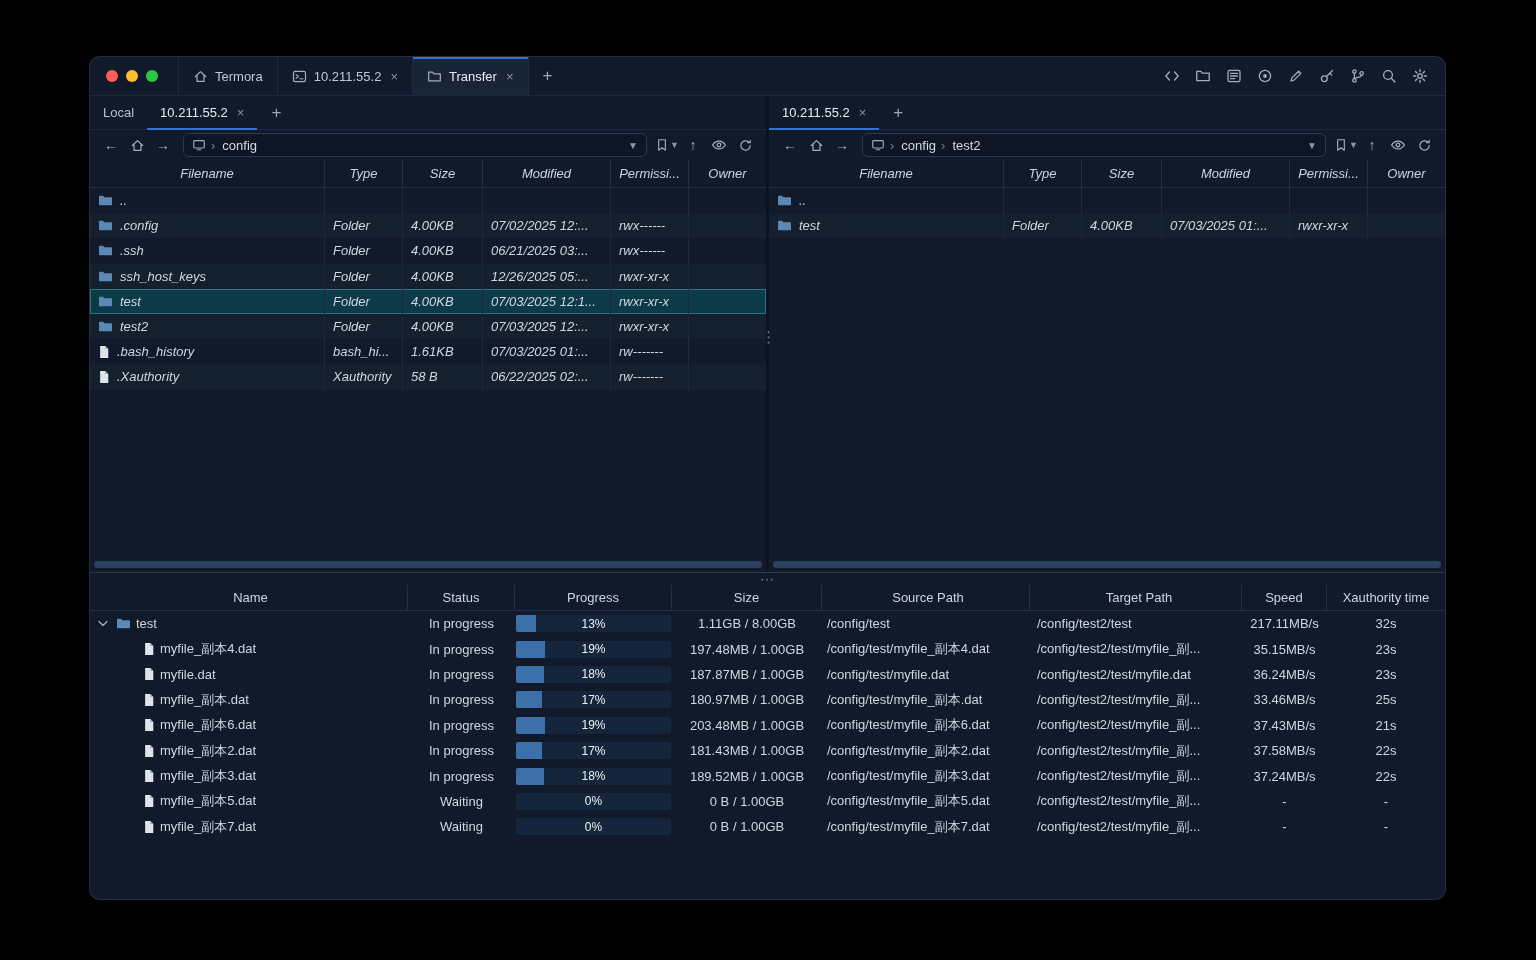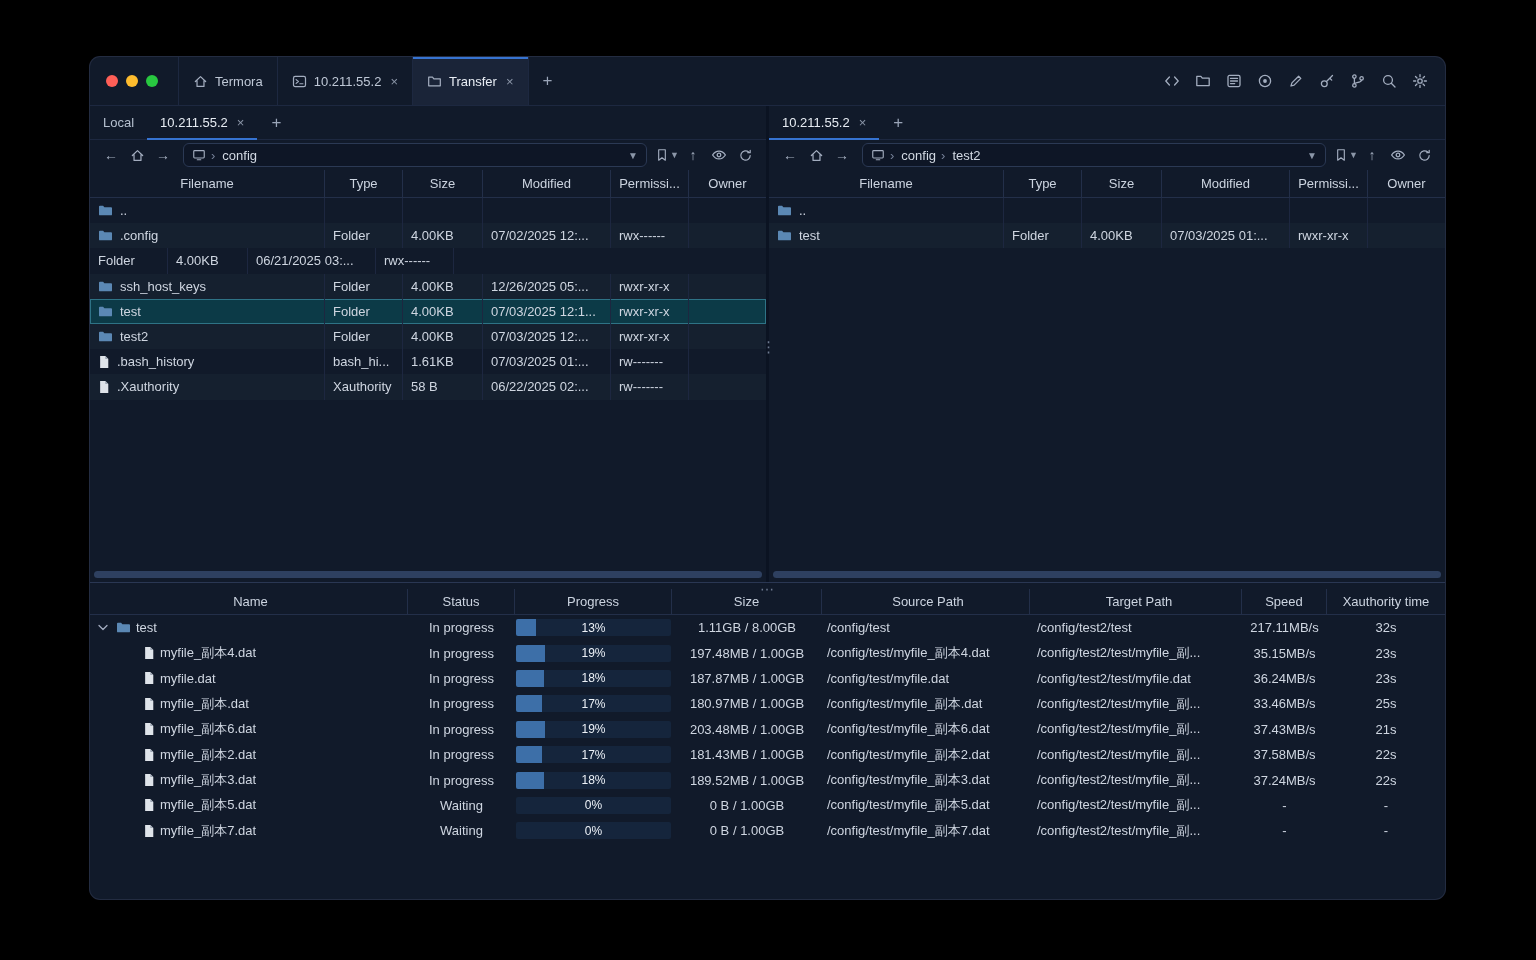--- a/index.html
+++ b/index.html
@@ -3,21 +3,21 @@
 <meta charset="utf-8">
 <style>
   * { margin:0; padding:0; box-sizing:border-box; }
   html,body { width:1536px; height:960px; background:#000; overflow:hidden;
     font-family:"Liberation Sans", sans-serif; }
   .window { position:absolute; left:90px; top:57px; width:1355px; height:842px;
     background:#111a2a; border-radius:10px; overflow:hidden; color:#d3dae4; font-size:13px;
     box-shadow:0 0 0 1px #232c41, 0 18px 50px rgba(0,0,0,.65); }
 
   
-  .titlebar { height:49px; display:flex; align-items:stretch; border-bottom:1px solid #1d2840;text-align:center; }
+  .titlebar { height:39px; display:flex; align-items:stretch; border-bottom:1px solid #1d2840;text-align:center; }
   .traffic { display:flex; align-items:center; gap:8px; padding:0 20px 0 16px; }
   .light { width:12px; height:12px; border-radius:50%; }
   .apptabs { display:flex; align-items:stretch; }
   .apptab { display:flex; align-items:center; gap:7px; padding:0 14px; color:#bfc8d6;
     border-left:1px solid #1d2840; cursor:default; }
   .apptab:last-of-type { border-right:1px solid #1d2840; }
   .apptab.active { background:#1a2438; color:#e8edf4; box-shadow:inset 0 2px 0 #3673d1; }
   .tab-close { color:#8b96a8; font-size:13px; margin-left:2px; }
   .plus-btn { display:flex; align-items:center; padding:0 14px; color:#9aa5b8; font-size:17px; }
   .tb-icons { margin-left:auto; display:flex; align-items:center; gap:13px; padding-right:16px; }
@@ -38,21 +38,21 @@
 
   .navbar { height:30px; display:flex; align-items:center; gap:2px; padding:0 9px; }
   .navbtn { min-width:24px; height:22px; display:flex; align-items:center; justify-content:center;
     color:#a7b1c2; font-size:14px; border-radius:4px; }
   .pathbox { flex:1; height:24px; margin:0 6px; border:1px solid #2b3954; border-radius:6px;
     background:#0e1626; display:flex; align-items:center; padding:0 8px; color:#d2d9e3; }
   .crumb::before { content:"›"; color:#76829a; margin:0 7px 0 5px; }
   .path-chev { margin-left:auto; color:#8b96a8; font-size:10px; }
   .bm-chev { color:#8b96a8; font-size:9px; margin-left:1px; }
 
-  .ftable { flex:1; position:relative; overflow:hidden; }
+  .ftable { flex:1; position:relative; overflow:hidden;font-style:italic; }
   .fhead { display:flex; height:28px; border-bottom:1px solid #232f49; }
   .fhcell { display:flex; align-items:center; justify-content:center; color:#ccd4e0;
     border-right:1px solid #232f49; overflow:hidden; white-space:nowrap; }
   .frow { display:flex; height:25.2px; }
   .filerows > .frow:nth-of-type(even) { background:#15202f; }
   .filerows > .frow.selected { background:#0c3a47; box-shadow:inset 0 0 0 1px #2e7386; }
   .fcell { display:flex; align-items:center; padding:0 8px; border-right:1px solid #1d2740;
     overflow:hidden; white-space:nowrap; color:#cfd6e1; }
   .c-name  { width:235px; gap:7px; }
   .c-type  { width:78px; }
@@ -61,21 +61,21 @@
   .c-perm  { width:78px; }
   .c-owner { flex:1; border-right:none; }
   .ficon { display:flex; align-items:center; flex:none; }
   .hscroll { position:absolute; left:4px; right:4px; bottom:4px; height:7px;
     background:#2e4060; border-radius:4px; }
 
   
   .transfer { height:327px; border-top:1px solid #2a3753; position:relative; }
   .hsplit-grip { position:absolute; top:-2px; left:50%; transform:translateX(-50%);
     color:#6d7a90; font-size:14px; letter-spacing:1px; }
-  .thead { display:flex; height:26px; margin-top:6px; border-bottom:1px solid #232f49; }
+  .thead { display:flex; height:26px; margin-top:12px; border-bottom:1px solid #232f49; }
   .thcell { display:flex; align-items:center; justify-content:center; color:#ccd4e0;
     border-right:1px solid #232f49; overflow:hidden; white-space:nowrap; }
   .thcell:last-child { border-right:none; }
   .trow { display:flex; height:25.4px; align-items:center; }
   .tcell { display:flex; align-items:center; overflow:hidden; white-space:nowrap; color:#cfd6e1; height:100%; }
   .t-name   { width:318px; padding-left:4px; gap:5px; }
   .t-status { width:107px; justify-content:center; }
   .t-progress { width:157px; padding:0 1px; }
   .t-size   { width:150px; justify-content:center; }
   .t-source { width:208px; padding-left:5px; }
@@ -279,20 +279,29 @@
                 <span>.config</span>
               </div>
               <div class="fcell c-type">Folder</div>
               <div class="fcell c-size">4.00KB</div>
               <div class="fcell c-mod">07/02/2025 12:...</div>
               <div class="fcell c-perm">rwx------</div>
               <div class="fcell c-owner"></div>
             </div>
 
             <div class="frow">
+              <div class="fcell c-name">
+                <span class="ficon">
+                  <svg width="15" height="13" viewBox="0 0 16 14">
+                    <path fill="#5b88b4" d="M1 2.8c0-.6.4-1 1-1h3.4l1.4 1.6h7.2c.6 0 1 .4 1 1v6.8c0 .6-.4 1-1 1H2c-.6 0-1-.4-1-1z"></path>
+                  </svg>
+                </span>
+
+                <span>.ssh</span>
+              </div>
               <div class="fcell c-type">Folder</div>
               <div class="fcell c-size">4.00KB</div>
               <div class="fcell c-mod">06/21/2025 03:...</div>
               <div class="fcell c-perm">rwx------</div>
               <div class="fcell c-owner"></div>
             </div>
 
             <div class="frow">
               <div class="fcell c-name">
                 <span class="ficon">

